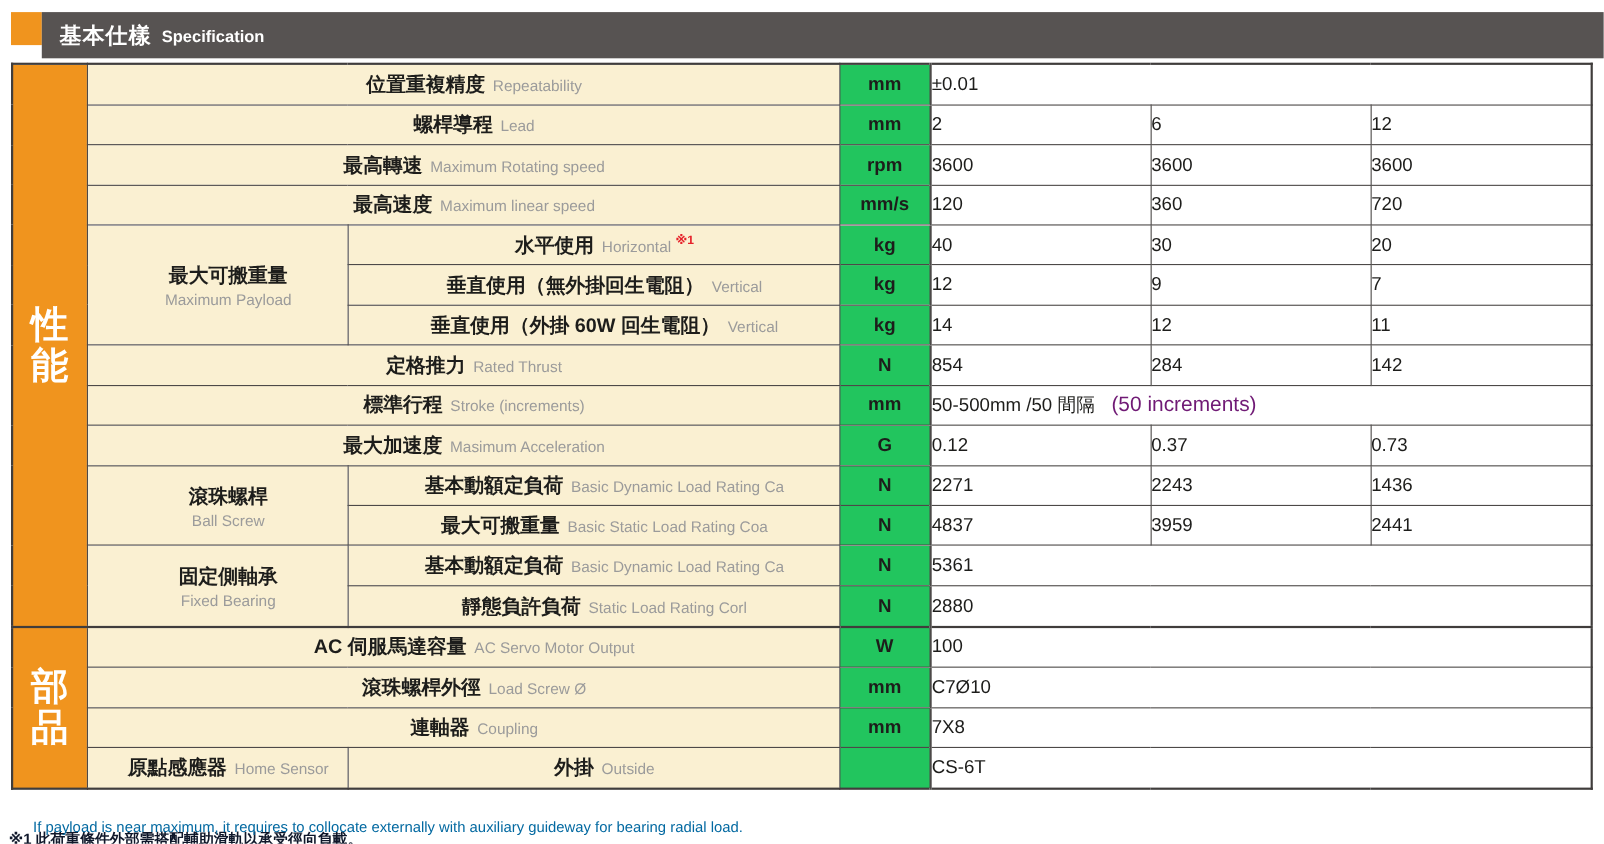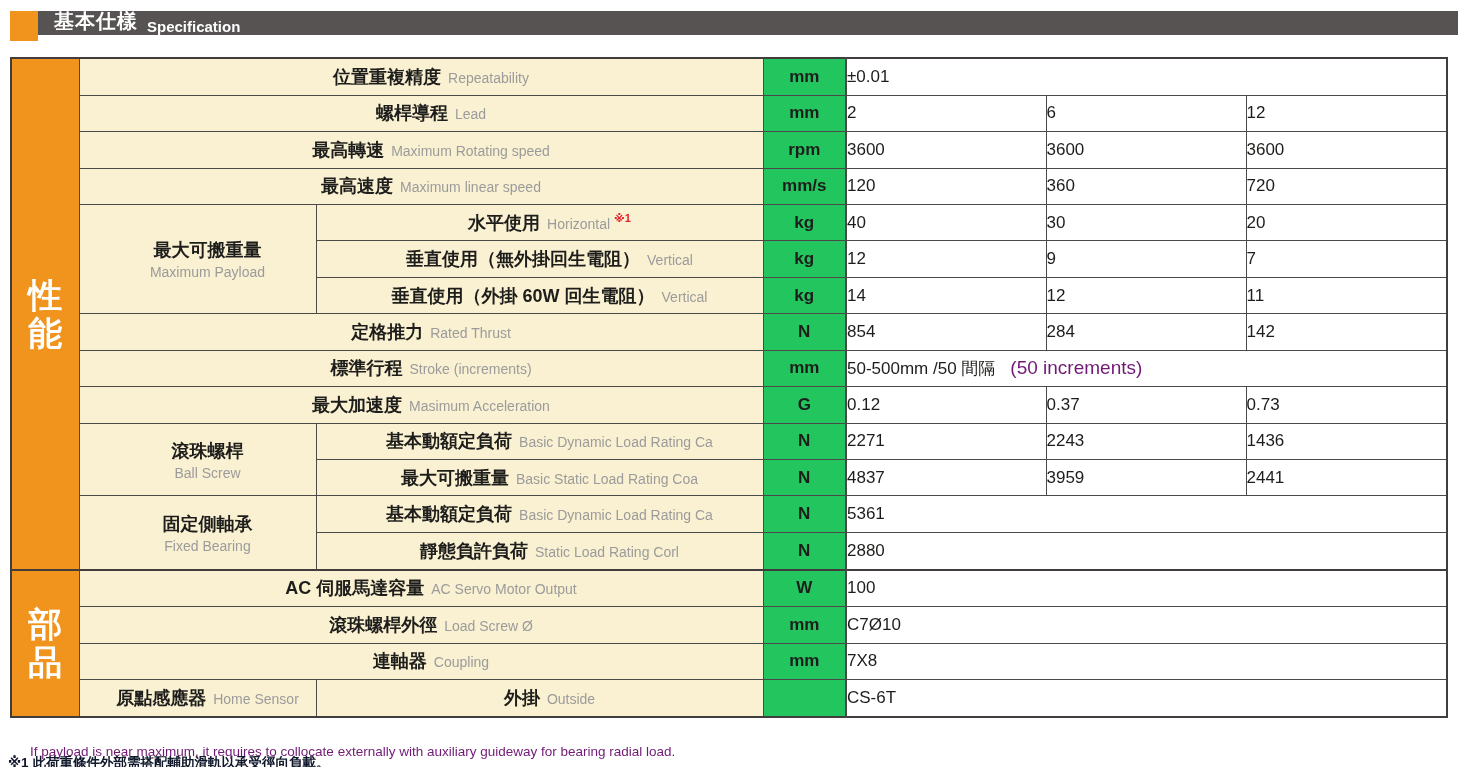--- a/index.html
+++ b/index.html
@@ -11,23 +11,23 @@
     overflow:hidden;
     color:#1d1d1b;
   }
   
   .hdr-orange {
     position:absolute; left:10px; top:11px;
     width:28px; height:30px;
     background:#f0941e;
   }
   .hdr-bar {
-    position:absolute; left:38px; top:11px; right:0; height:24px;
+    position:absolute; left:38px; top:11px; right:0; height:42px;
     background:#575352;
-    display:flex; align-items:flex-end;
+    display:flex; align-items:center;
     padding-left:16px;
   }
   .hdr-zh { color:#ffffff; font-weight:bold; font-size:20px; letter-spacing:1px; }
   .hdr-en { color:#ffffff; font-weight:bold; font-size:15px; margin-left:9px; padding-top:3px; }
 
   
   .spec-table {
     position:absolute; left:10px; top:57px;
     width:1436px; height:661px;
     border-collapse:collapse;
@@ -73,21 +73,21 @@
   .val-gray { color:#701a75; font-size:19px; margin-left:15px; }
   tr.section-start td { border-top:2px solid #403d3c; }
 
   
   .footnote-zh {
     position:absolute; left:8px; top:754px;
     color:#0f172a; font-weight:bold; font-size:13.5px;
   }
   .footnote-en {
     position:absolute; left:30px; top:744px;
-    color:#701a75; font-size:13.5px;
+    color:#0369a1; font-size:13.5px;
   }
 </style>
 </head>
 <body>
 
 <div class="hdr-orange"></div>
 <div class="hdr-bar">
   <span class="hdr-zh">基本仕樣</span>
   <span class="hdr-en">Specification</span>
 </div>

